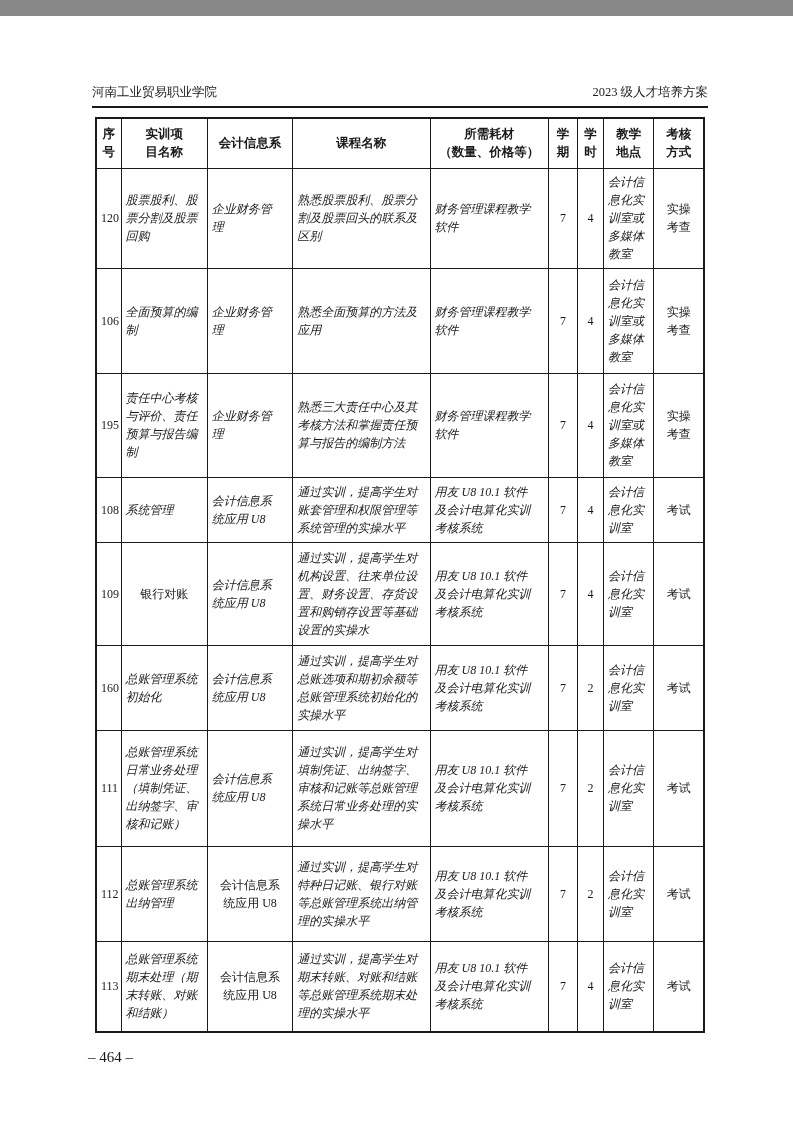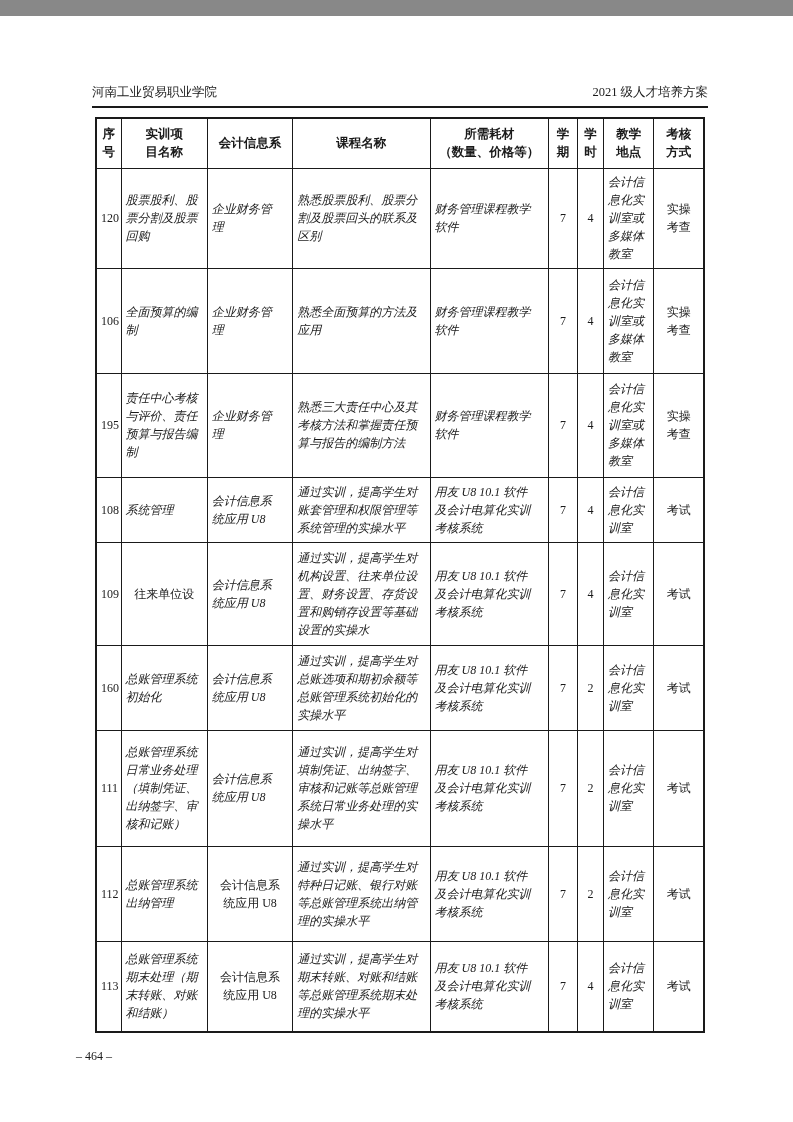--- a/index.html
+++ b/index.html
@@ -38,32 +38,32 @@
   table.train th{
     font-weight:bold;
     font-size:12.5px;
     text-align:center;
     line-height:1.45;
     padding:2px 1px;
   }
   td.left{text-align:left;font-style:italic;}
   td.center{text-align:center;}
   .footer{
-    position:absolute;left:76px;top:1033px;
-    font-size:12px;
+    position:absolute;left:88px;top:1033px;
+    font-size:15px;
   }
 </style>
 </head>
 <body>
 
 <div class="page">
 
   <div class="page-header">
     <span>河南工业贸易职业学院</span>
-    <span>2021 级人才培养方案</span>
+    <span>2023 级人才培养方案</span>
   </div>
   <div class="header-rule"></div>
 
   <table class="train">
     <colgroup>
       <col style="width:25px">
         <col style="width:86px">
         <col style="width:85px">
       <col style="width:137px">
         <col style="width:118px">
@@ -171,21 +171,21 @@
 考核系统</td>
           <td class="center">7</td>
           <td class="center">4</td>
           <td class="left">会计信
 息化实
 训室</td>
           <td class="center">考试</td>
         </tr>
         <tr style="height: 103px;">
           <td class="center">109</td>
-          <td class="center">往来单位设</td>
+          <td class="center">银行对账</td>
           <td class="left">会计信息系
 统应用 U8</td>
           <td class="left">通过实训，提高学生对
 机构设置、往来单位设
 置、财务设置、存货设
 置和购销存设置等基础
 设置的实操水</td>
           <td class="left">用友 U8 10.1 软件
 及会计电算化实训
 考核系统</td>

